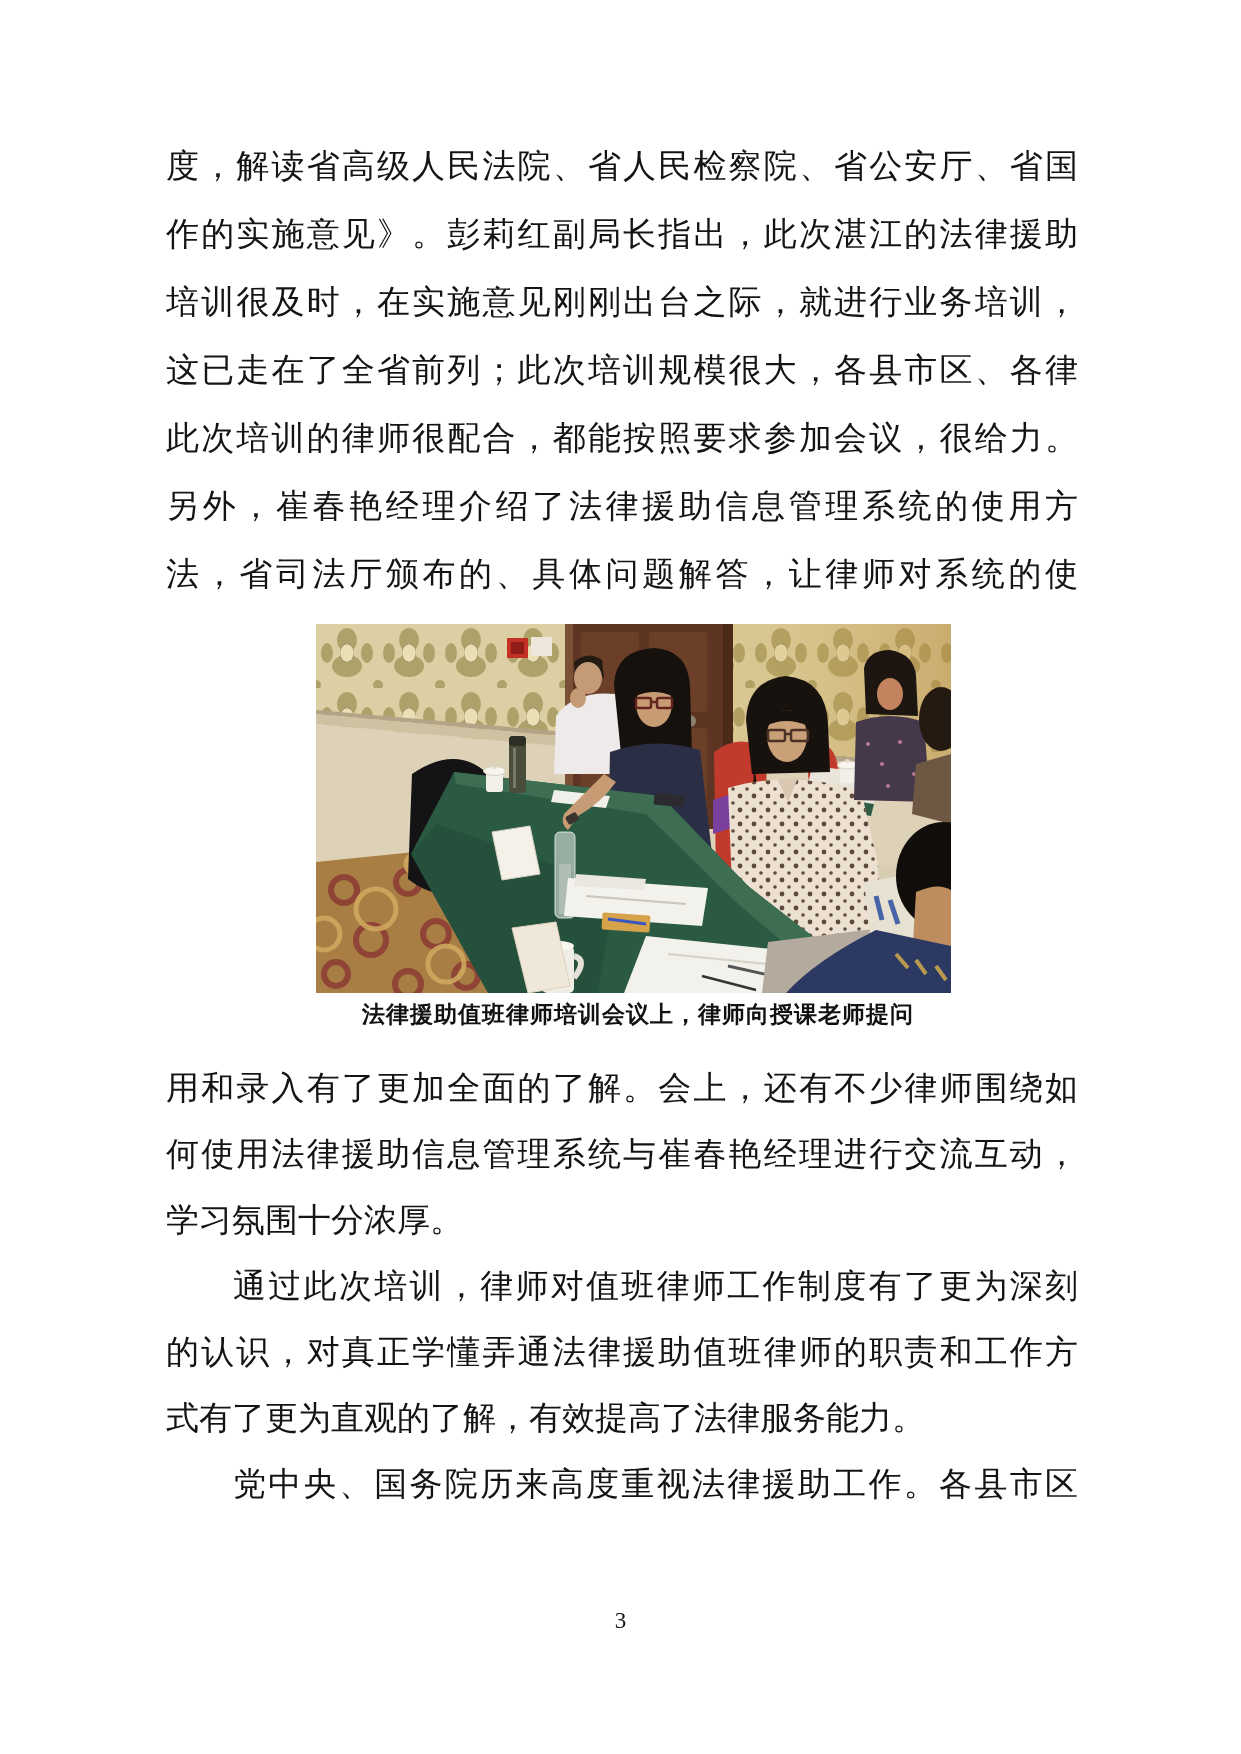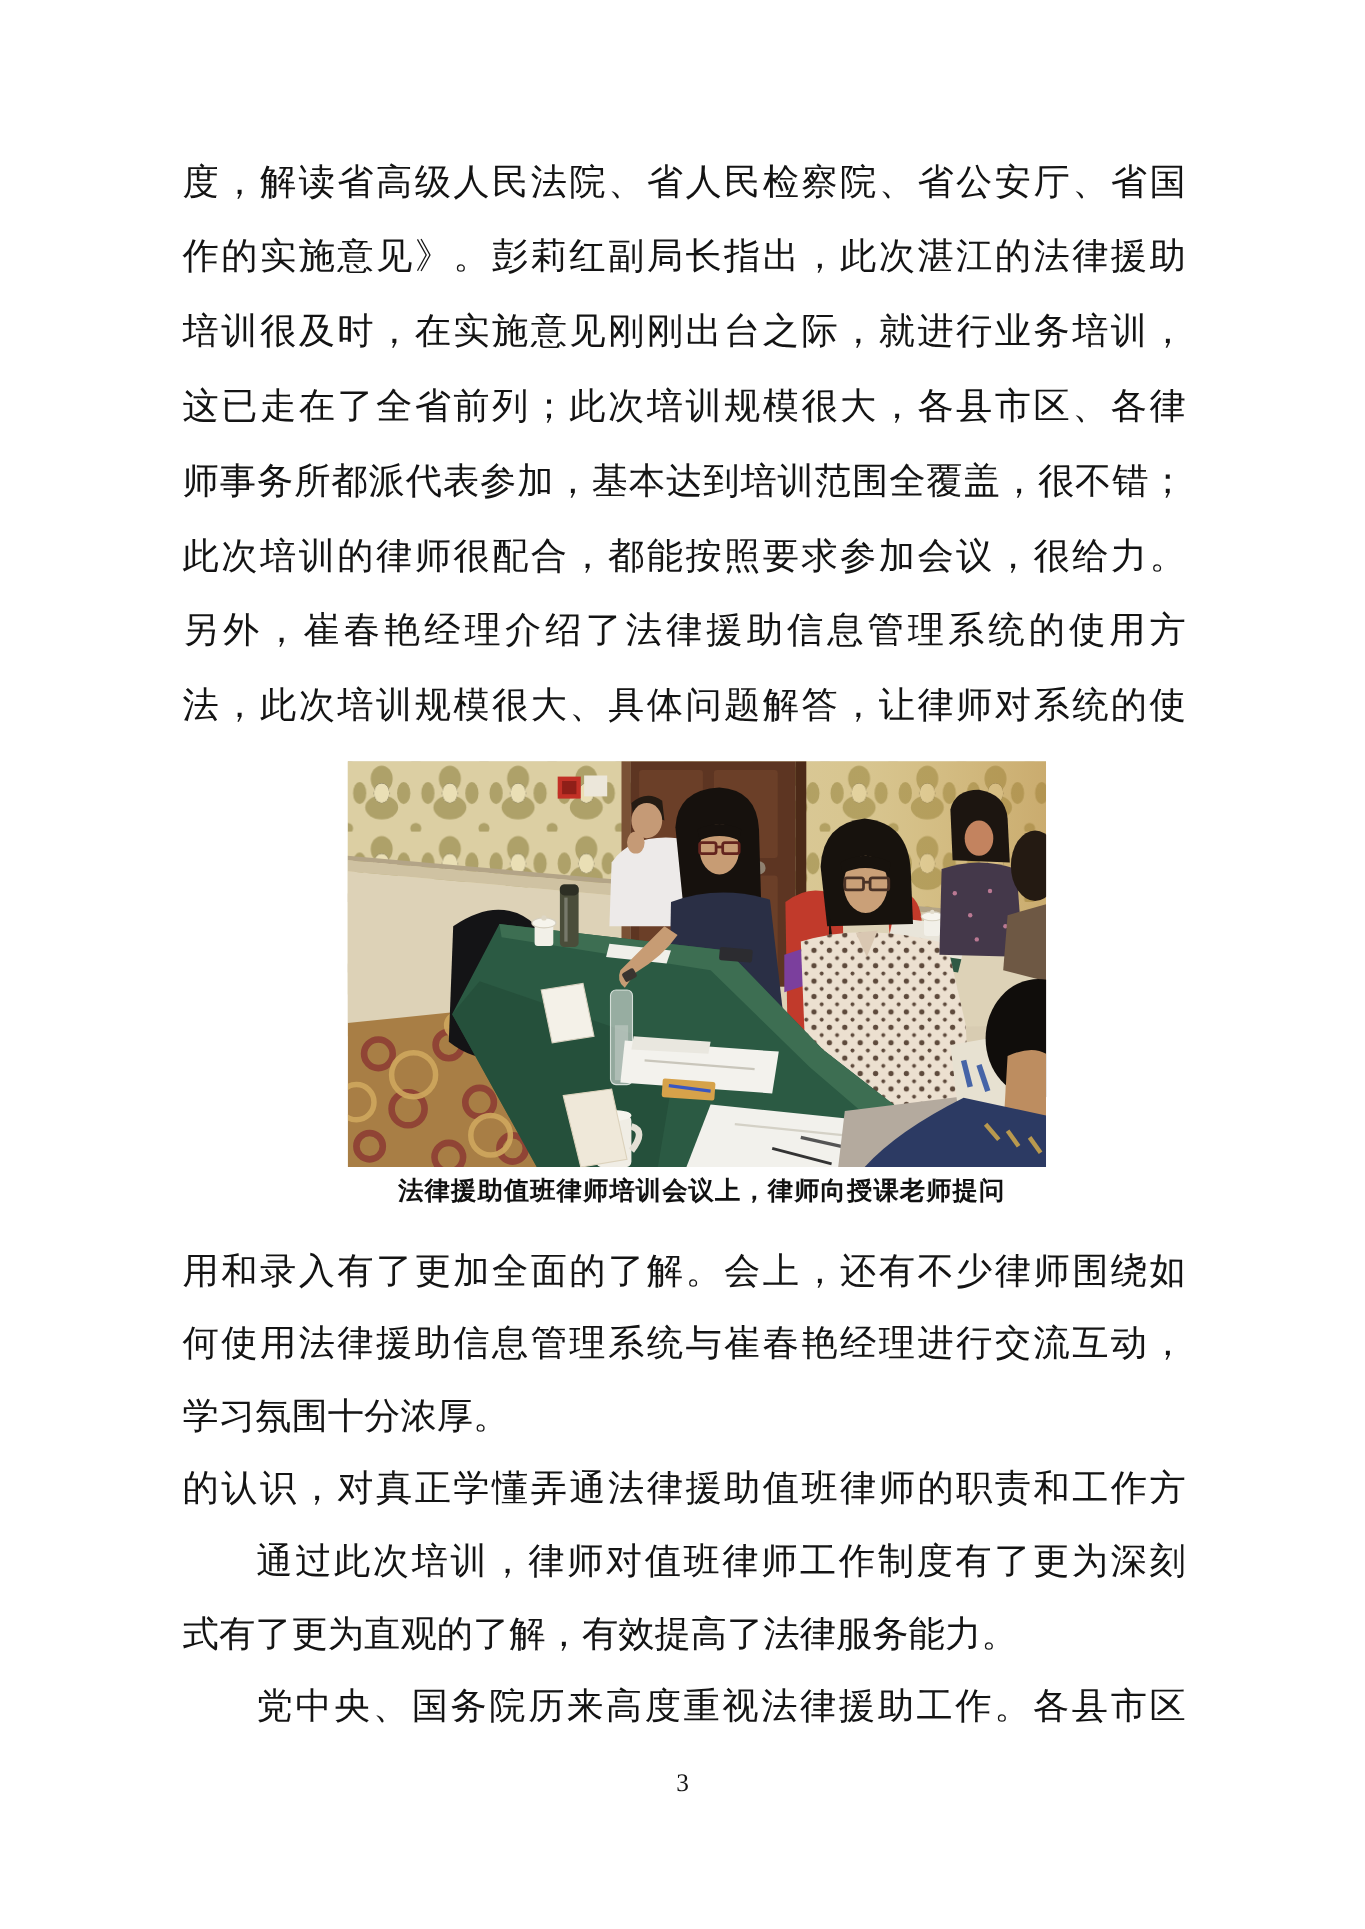--- a/index.html
+++ b/index.html
@@ -24,24 +24,23 @@
 <body>
 
 <div class="page">
   <main class="content">
 
     <div class="textblock pre">
       <div class="line">度，解读省高级人民法院、省人民检察院、省公安厅、省国</div>
       <div class="line">作的实施意见》。彭莉红副局长指出，此次湛江的法律援助</div>
       <div class="line">培训很及时，在实施意见刚刚出台之际，就进行业务培训，</div>
       <div class="line">这已走在了全省前列；此次培训规模很大，各县市区、各律</div>
-      <div class="line">师事务所都派代表参加，基本达到培训范围全覆盖，很不错；</div>
       <div class="line">此次培训的律师很配合，都能按照要求参加会议，很给力。</div>
       <div class="line">另外，崔春艳经理介绍了法律援助信息管理系统的使用方</div>
-      <div class="line">法，此次培训规模很大、具体问题解答，让律师对系统的使</div>
+      <div class="line">法，省司法厅颁布的、具体问题解答，让律师对系统的使</div>
     </div>
 
     <figure class="photo-figure">
       <svg viewBox="0 0 635 369" width="635" height="369" role="img">
         <defs>
           <pattern id="wp" width="62" height="64" patternUnits="userSpaceOnUse">
             <rect width="62" height="64" fill="#dccfa3"></rect>
             <g fill="#a99c63" opacity="0.9">
               <ellipse cx="31" cy="16" rx="10" ry="12"></ellipse>
               <ellipse cx="31" cy="42" rx="15" ry="11"></ellipse>
@@ -262,22 +261,22 @@
           </g>
         </g>
       </svg>
       <figcaption class="caption">法律援助值班律师培训会议上，律师向授课老师提问</figcaption>
     </figure>
 
     <div class="textblock post">
       <div class="line">用和录入有了更加全面的了解。会上，还有不少律师围绕如</div>
       <div class="line">何使用法律援助信息管理系统与崔春艳经理进行交流互动，</div>
       <div class="line end">学习氛围十分浓厚。</div>
+      <div class="line indent">通过此次培训，律师对值班律师工作制度有了更为深刻</div>
       <div class="line">的认识，对真正学懂弄通法律援助值班律师的职责和工作方</div>
-      <div class="line indent">通过此次培训，律师对值班律师工作制度有了更为深刻</div>
       <div class="line end">式有了更为直观的了解，有效提高了法律服务能力。</div>
       <div class="line indent">党中央、国务院历来高度重视法律援助工作。各县市区</div>
     </div>
 
   </main>
 
   <footer class="pagenum">3</footer>
 </div>
 
 </body></html>

